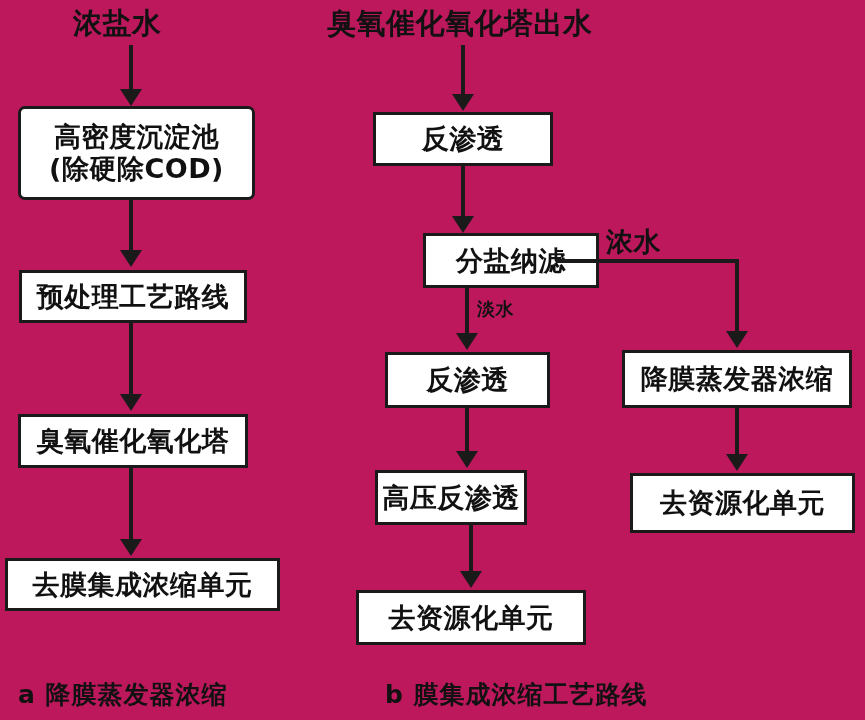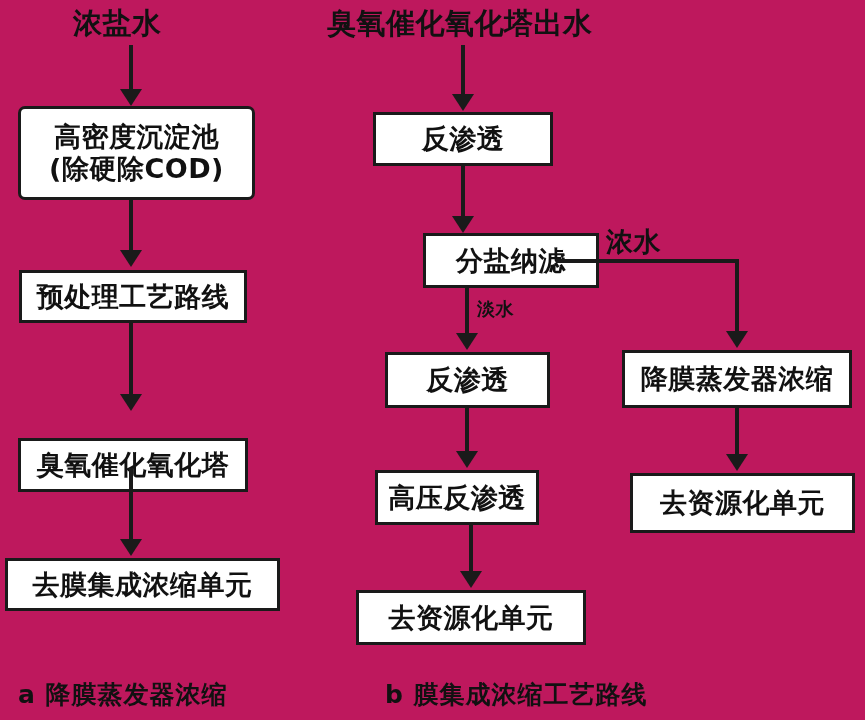--- a/index.html
+++ b/index.html
@@ -89,21 +89,21 @@
   <div class="vline" style="left:129px; top:200px; height:52px;"></div>
   <div class="arrowhead" style="left:120px; top:250px;"></div>
 
   <div class="node" style="left:19px; top:270px; width:228px; height:53px; font-size:27px;">
     <span class="txt">预处理工艺路线</span>
   </div>
 
   <div class="vline" style="left:129px; top:323px; height:72px;"></div>
   <div class="arrowhead" style="left:120px; top:394px;"></div>
 
-  <div class="node" style="left:18px; top:438px; width:230px; height:54px; font-size:27px;">
+  <div class="node" style="left:18px; top:414px; width:230px; height:54px; font-size:27px;">
     <span class="txt">臭氧催化氧化塔</span>
   </div>
 
   <div class="vline" style="left:129px; top:468px; height:72px;"></div>
   <div class="arrowhead" style="left:120px; top:539px;"></div>
 
   <div class="node" style="left:5px; top:558px; width:275px; height:53px; font-size:27px;">
     <span class="txt">去膜集成浓缩单元</span>
   </div>
 
@@ -134,21 +134,21 @@
   <div class="arrowhead" style="left:456px; top:333px;"></div>
   <div class="flabel" style="left:477px; top:297px; font-size:18px;">淡水</div>
 
   <div class="node" style="left:385px; top:352px; width:165px; height:56px; font-size:27px;">
     <span class="txt">反渗透</span>
   </div>
 
   <div class="vline" style="left:465px; top:408px; height:45px;"></div>
   <div class="arrowhead" style="left:456px; top:451px;"></div>
 
-  <div class="node" style="left:375px; top:470px; width:164px; height:55px; font-size:27px;">
+  <div class="node" style="left:375px; top:470px; width:152px; height:55px; font-size:27px;">
     <span class="txt">高压反渗透</span>
   </div>
 
   <div class="vline" style="left:469px; top:525px; height:48px;"></div>
   <div class="arrowhead" style="left:460px; top:571px;"></div>
 
   <div class="node" style="left:356px; top:590px; width:230px; height:55px; font-size:27px;">
     <span class="txt">去资源化单元</span>
   </div>
 

